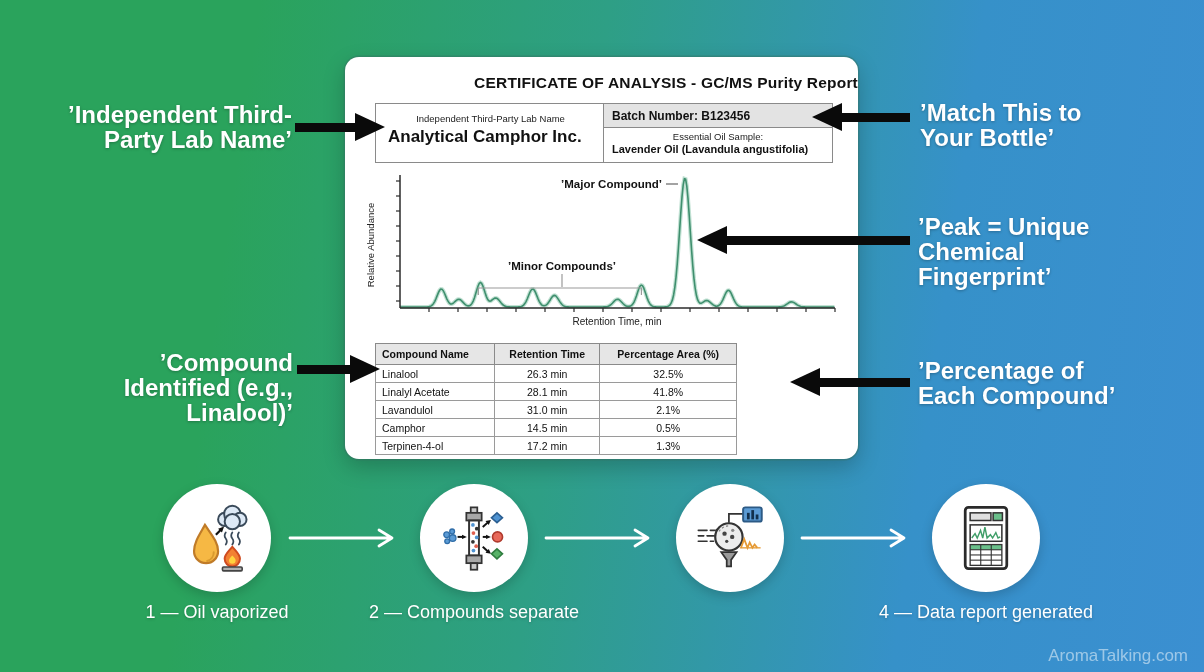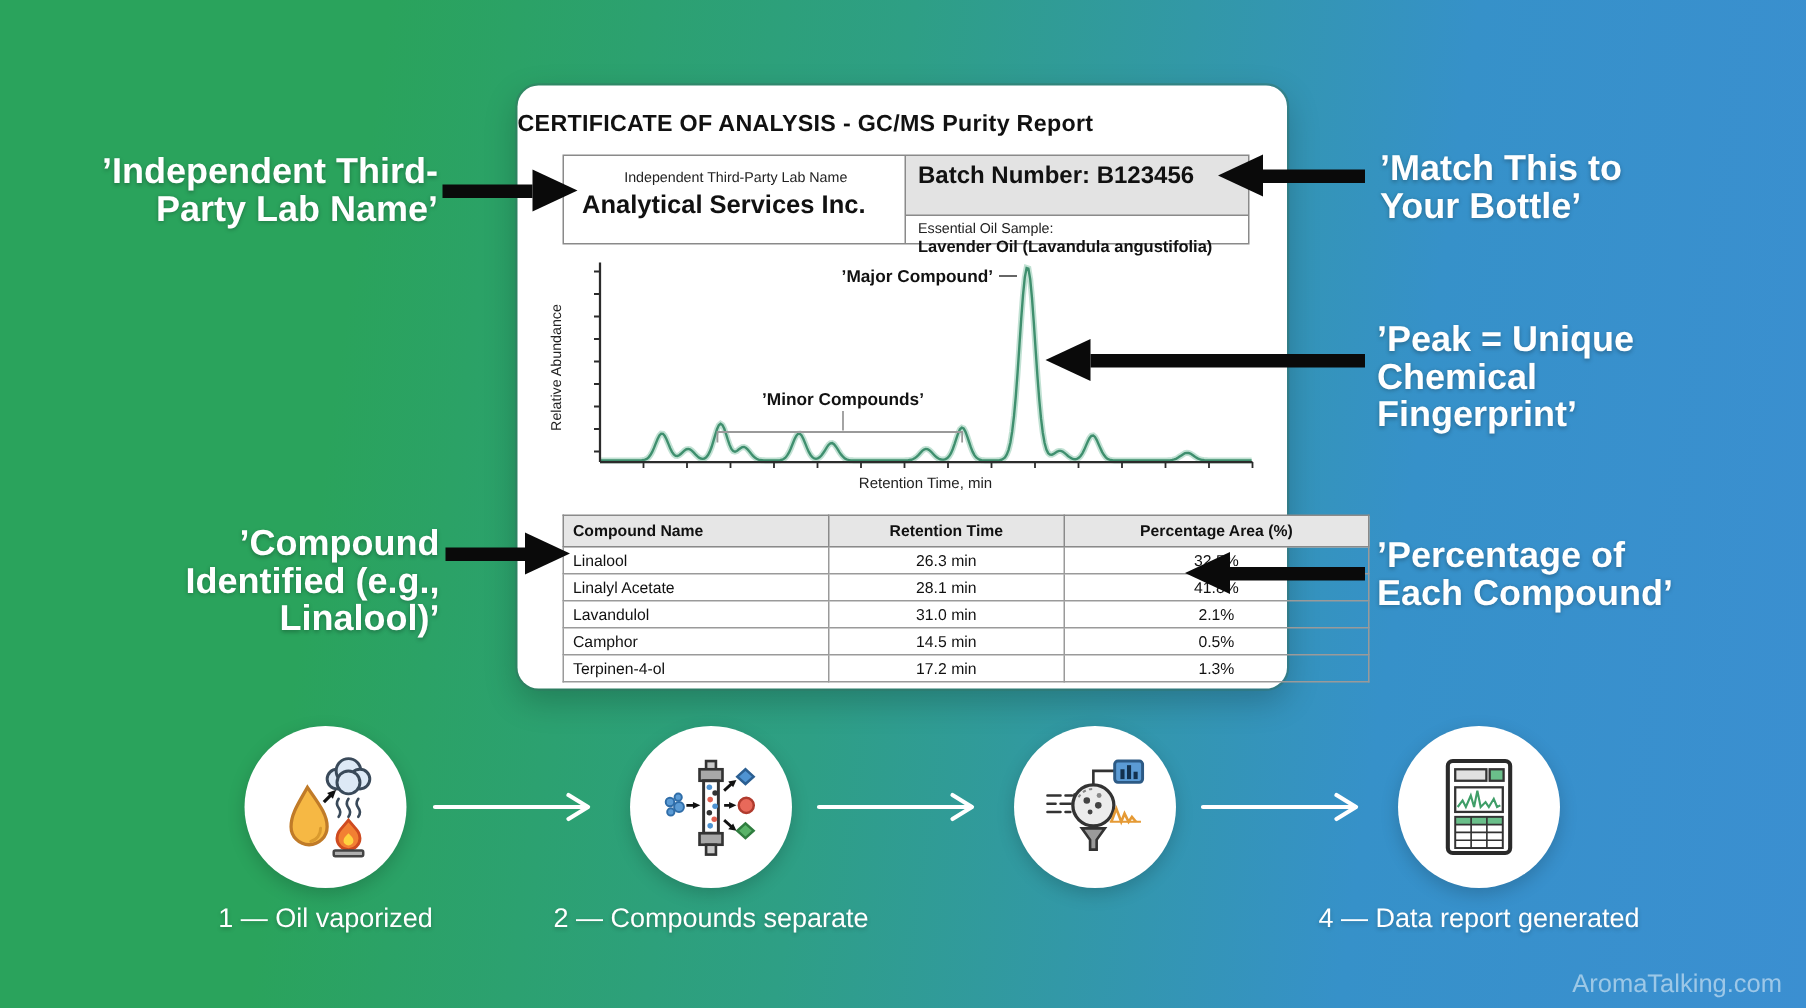--- a/index.html
+++ b/index.html
@@ -5,37 +5,37 @@
   * { box-sizing: border-box; margin: 0; padding: 0; }
   html,body { width:1204px; height:672px; }
   body { font-family:"Liberation Sans","DejaVu Sans",sans-serif; }
   .page { position:relative; width:1204px; height:672px; overflow:hidden;
           background:linear-gradient(98deg,#2aa35c 0%,#2aa35c 20%,#2e9f85 47%,#3691c9 76%,#3b8fd1 100%); }
 
   
   .card { position:absolute; left:345px; top:57px; width:513px; height:402px;
           background:#fff; border-radius:14px;
           box-shadow:0 0 0 1.5px rgba(55,115,100,.45), 0 8px 22px rgba(0,0,0,.22); }
-  .card-title { position:absolute; top:17px; left:0; width:100%; text-align:left;
+  .card-title { position:absolute; top:17px; left:0; width:100%; text-align:right;
                 font-size:15.5px; font-weight:bold; color:#111; letter-spacing:.2px; }
   .hdr-box { position:absolute; left:30px; top:46px; width:458px; height:60px;
              border:1px solid #8a8a8a; display:flex; }
   .hdr-left { width:50%; border-right:1px solid #8a8a8a; padding:9px 10px 6px 12px; }
   .lab-label { font-size:9.5px; color:#222; margin-bottom:3px;text-align:center; }
   .lab-name  { font-size:17px; font-weight:bold; color:#111; }
   .hdr-right { width:50%; display:flex; flex-direction:column; }
-  .batch-row { background:#e3e3e3; border-bottom:1px solid #8a8a8a; padding:5px 8px 16px;
-               font-size:16px; font-weight:bold; color:#111; }
+  .batch-row { background:#e3e3e3; border-bottom:1px solid #8a8a8a; padding:5px 8px 4px;
+               font-size:12px; font-weight:bold; color:#111; }
   .sample-rows { padding:3px 8px 0; }
-  .sample-label { font-size:9.5px; color:#222; }
+  .sample-label { font-size:9.5px; color:#222;text-align:center; }
   .sample-value { font-size:11px; font-weight:bold; color:#111; margin-top:1px; }
 
   .chart-wrap { position:absolute; left:15px; top:110px; width:488px; height:170px; }
 
-  .coa-table { position:absolute; left:30px; top:286px; width:538px;
+  .coa-table { position:absolute; left:30px; top:286px; width:362px;
                border-collapse:collapse; font-size:10.5px; color:#111;padding-left:44px; }
   .coa-table th { background:#e6e6e6; border:1px solid #8a8a8a; font-weight:bold;
                   padding:4px 6px; text-align:center; }
   .coa-table th:first-child { text-align:left; }
   .coa-table td { border:1px solid #9a9a9a; padding:2.5px 6px; text-align:center; height:17px; }
   .coa-table td.col-left { text-align:left; }
 
   
   .callout { position:absolute; color:#fff; font-weight:bold; font-size:24px;
              line-height:25px; text-shadow:0 1px 3px rgba(0,0,0,.28); }
@@ -79,21 +79,21 @@
 <body>
 
 <div class="page">
 
   <div class="card">
     <div class="card-title">CERTIFICATE OF ANALYSIS - GC/MS Purity Report</div>
 
     <div class="hdr-box">
       <div class="hdr-left">
         <div class="lab-label">Independent Third-Party Lab Name</div>
-        <div class="lab-name">Analytical Services Inc.</div>
+        <div class="lab-name">Analytical Camphor Inc.</div>
       </div>
       <div class="hdr-right">
         <div class="batch-row">Batch Number: B123456</div>
         <div class="sample-rows">
           <div class="sample-label">Essential Oil Sample:</div>
           <div class="sample-value">Lavender Oil (Lavandula angustifolia)</div>
         </div>
       </div>
     </div>
 

